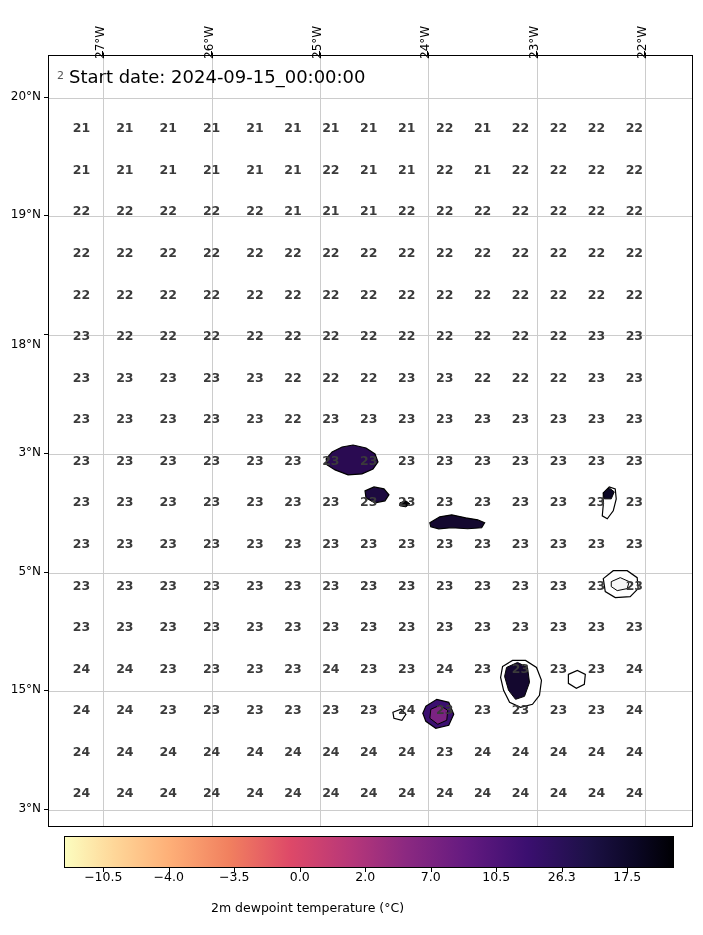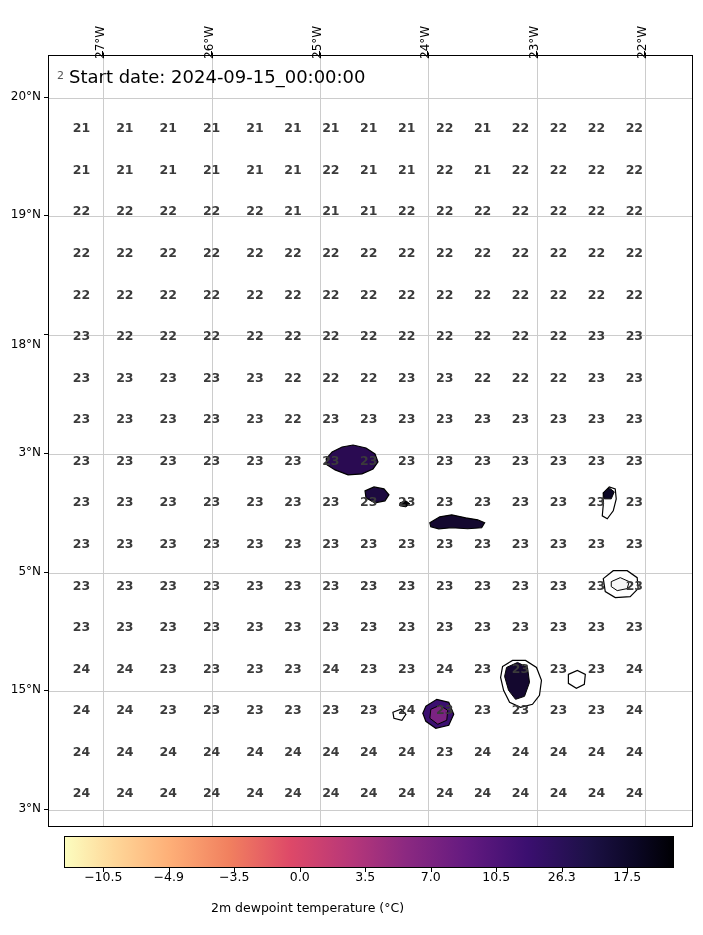--- a/index.html
+++ b/index.html
@@ -491,27 +491,27 @@
       <div class="tickmark-y" style="left: 44px; top: 809.185px;"></div>
       <div class="ytick" style="left: 0px; width: 41px; top: 801.185px;">3°N</div>
     </div>
 
   <div id="cbar-wrap">
     <div id="cbar"></div>
     <div id="cbticks">
         <div class="cbtickmark" style="left: 39.2945px;"></div>
         <div class="cbtick" style="left: 39.2945px;">−10.5</div>
         <div class="cbtickmark" style="left: 104.785px;"></div>
-        <div class="cbtick" style="left: 104.785px;">−4.9</div>
+        <div class="cbtick" style="left: 104.785px;">−4.0</div>
         <div class="cbtickmark" style="left: 170.276px;"></div>
         <div class="cbtick" style="left: 170.276px;">−3.5</div>
         <div class="cbtickmark" style="left: 235.767px;"></div>
         <div class="cbtick" style="left: 235.767px;">0.0</div>
         <div class="cbtickmark" style="left: 301.258px;"></div>
-        <div class="cbtick" style="left: 301.258px;">3.5</div>
+        <div class="cbtick" style="left: 301.258px;">2.0</div>
         <div class="cbtickmark" style="left: 366.748px;"></div>
         <div class="cbtick" style="left: 366.748px;">7.0</div>
         <div class="cbtickmark" style="left: 432.239px;"></div>
         <div class="cbtick" style="left: 432.239px;">10.5</div>
         <div class="cbtickmark" style="left: 497.73px;"></div>
         <div class="cbtick" style="left: 497.73px;">26.3</div>
         <div class="cbtickmark" style="left: 563.221px;"></div>
         <div class="cbtick" style="left: 563.221px;">17.5</div>
       </div>
   </div>

